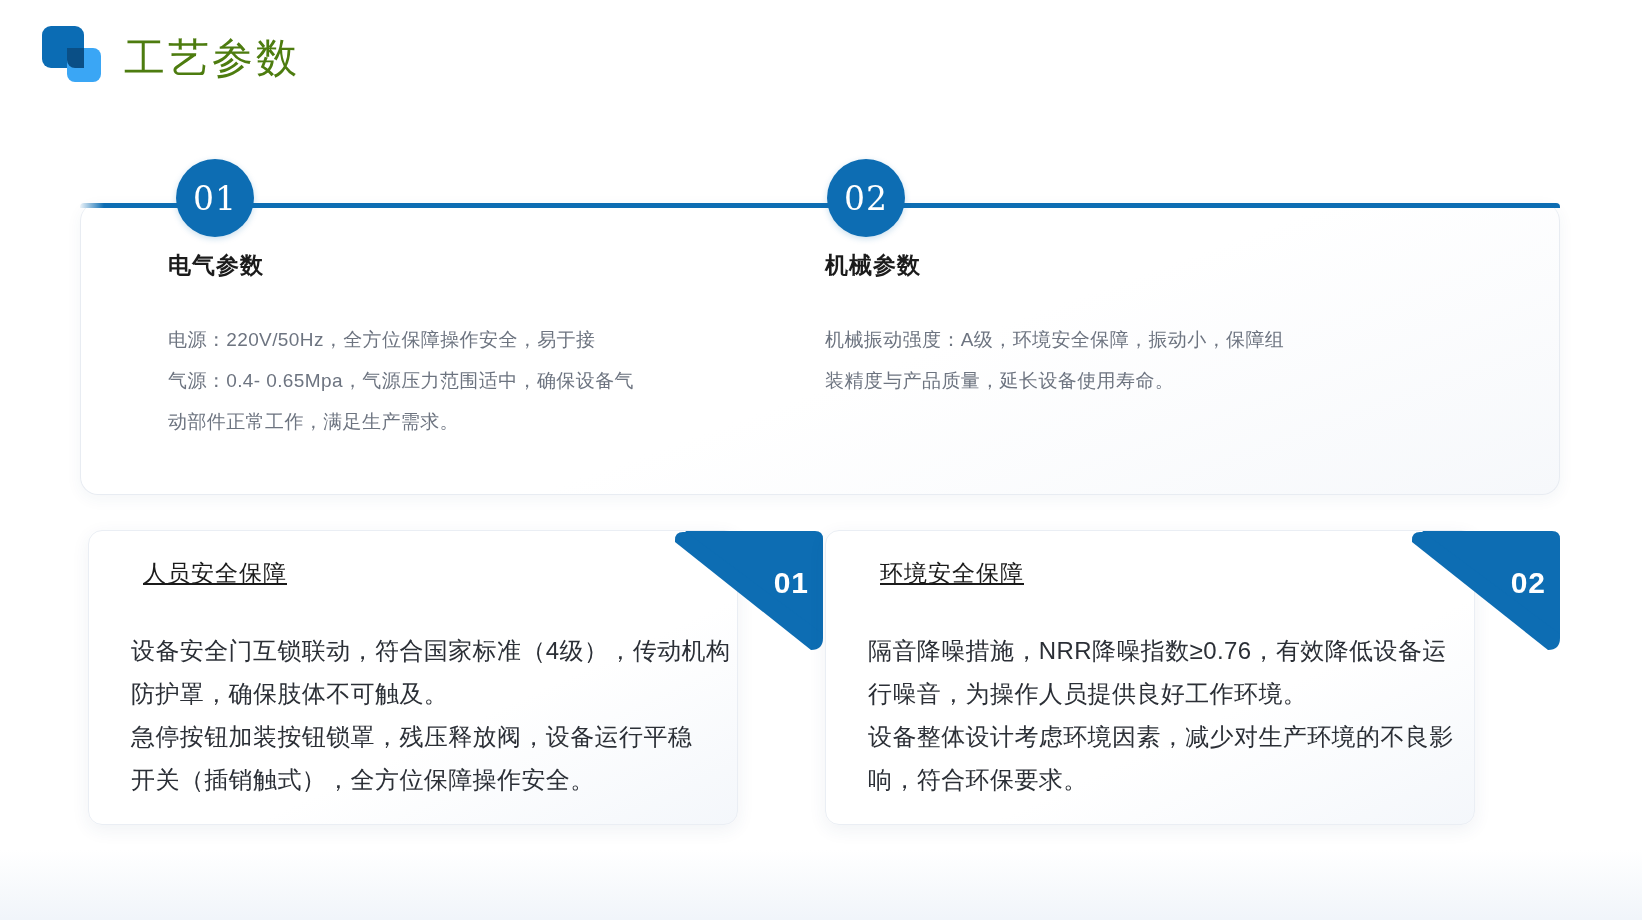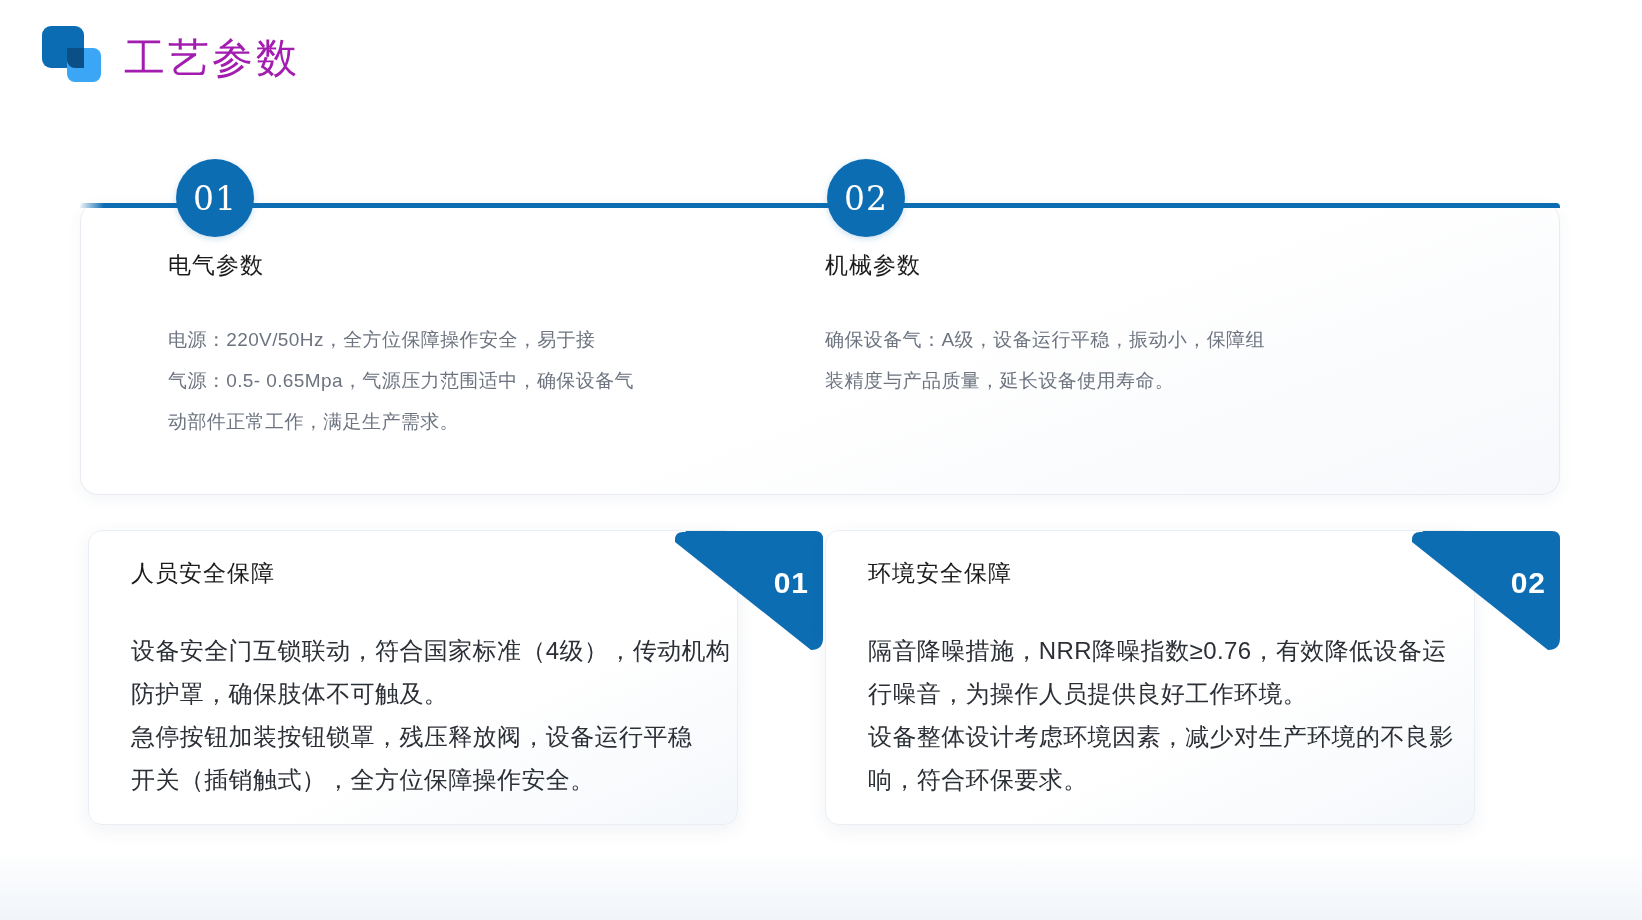--- a/index.html
+++ b/index.html
@@ -57,21 +57,21 @@
     position: absolute;
     left: 25px; top: 26px;
     width: 17px; height: 20px;
     background: #0a4f86;
     border-bottom-left-radius: 8px;
   }
   .page-title {
     font-family: "DejaVu Serif", "Liberation Serif", serif;
     font-size: 41px;
     font-weight: 400;
-    color: #a21caf;
+    color: #4d7c0f;
     letter-spacing: 3px;
     margin-left: 12px;
     line-height: 1;
     margin-top: 15px;
   }
 
   
   .timeline {
     position: absolute;
     left: 80px;
@@ -128,21 +128,21 @@
     position: absolute;
     top: 47px;
     width: 600px;
   }
   .tl-col.c1 { left: 88px; }
   .tl-col.c2 { left: 745px; }
 
   .tl-heading {
     font-size: 23px;
     color: #1b1b1b;
-    font-weight: 400;
+    font-weight: 700;
     letter-spacing: 1px;
     margin-bottom: 38px;
   }
   .tl-body {
     font-size: 19px;
     line-height: 41px;
     color: #6d7480;
     letter-spacing: 0.4px;
   }
   .tl-body p { white-space: nowrap; }
@@ -156,26 +156,27 @@
     border-radius: 14px;
     background: linear-gradient(155deg, #ffffff 0%, #ffffff 62%, #f4f7fb 100%);
     border: 1px solid #eaeef4;
     box-shadow: 0 5px 18px rgba(40,70,110,0.07);
   }
   .card.left  { left: 88px; }
   .card.right { left: 825px; }
 
   .card-heading {
     position: absolute;
-    left: 42px;
+    left: 54px;
     top: 27px;
     font-size: 23px;
     color: #1b1b1b;
     font-weight: 400;
     letter-spacing: 1px;
+    text-decoration: underline;
   }
   .card-body {
     position: absolute;
     left: 42px;
     top: 98px;
     width: 580px;
     font-size: 24px;
     line-height: 43px;
     color: #2b2f36;
     letter-spacing: 0.4px;
@@ -222,29 +223,29 @@
     <div class="rail-cap-left"></div>
   </div>
 
   <div class="tl-badge b1">01</div>
   <div class="tl-badge b2">02</div>
 
   <div class="tl-col c1">
     <div class="tl-heading">电气参数</div>
     <div class="tl-body">
       <p>电源：220V/50Hz，全方位保障操作安全，易于接</p>
-      <p>气源：0.5- 0.65Mpa，气源压力范围适中，确保设备气</p>
+      <p>气源：0.4- 0.65Mpa，气源压力范围适中，确保设备气</p>
       <p>动部件正常工作，满足生产需求。</p>
     </div>
   </div>
 
   <div class="tl-col c2">
     <div class="tl-heading">机械参数</div>
     <div class="tl-body">
-      <p>确保设备气：A级，设备运行平稳，振动小，保障组</p>
+      <p>机械振动强度：A级，环境安全保障，振动小，保障组</p>
       <p>装精度与产品质量，延长设备使用寿命。</p>
     </div>
   </div>
 </div>
 
 <div class="card left">
   <div class="card-heading">人员安全保障</div>
   <div class="ribbon">
     <svg width="148" height="122" viewBox="0 0 148 122">
       <path d="M 8 2 Q 0 2 0 10 L 0 12 L 136 120 Q 148 120 148 108 L 148 14 Q 148 2 136 2 Z" fill="#0d6db3" transform="translate(0,0)"></path>

